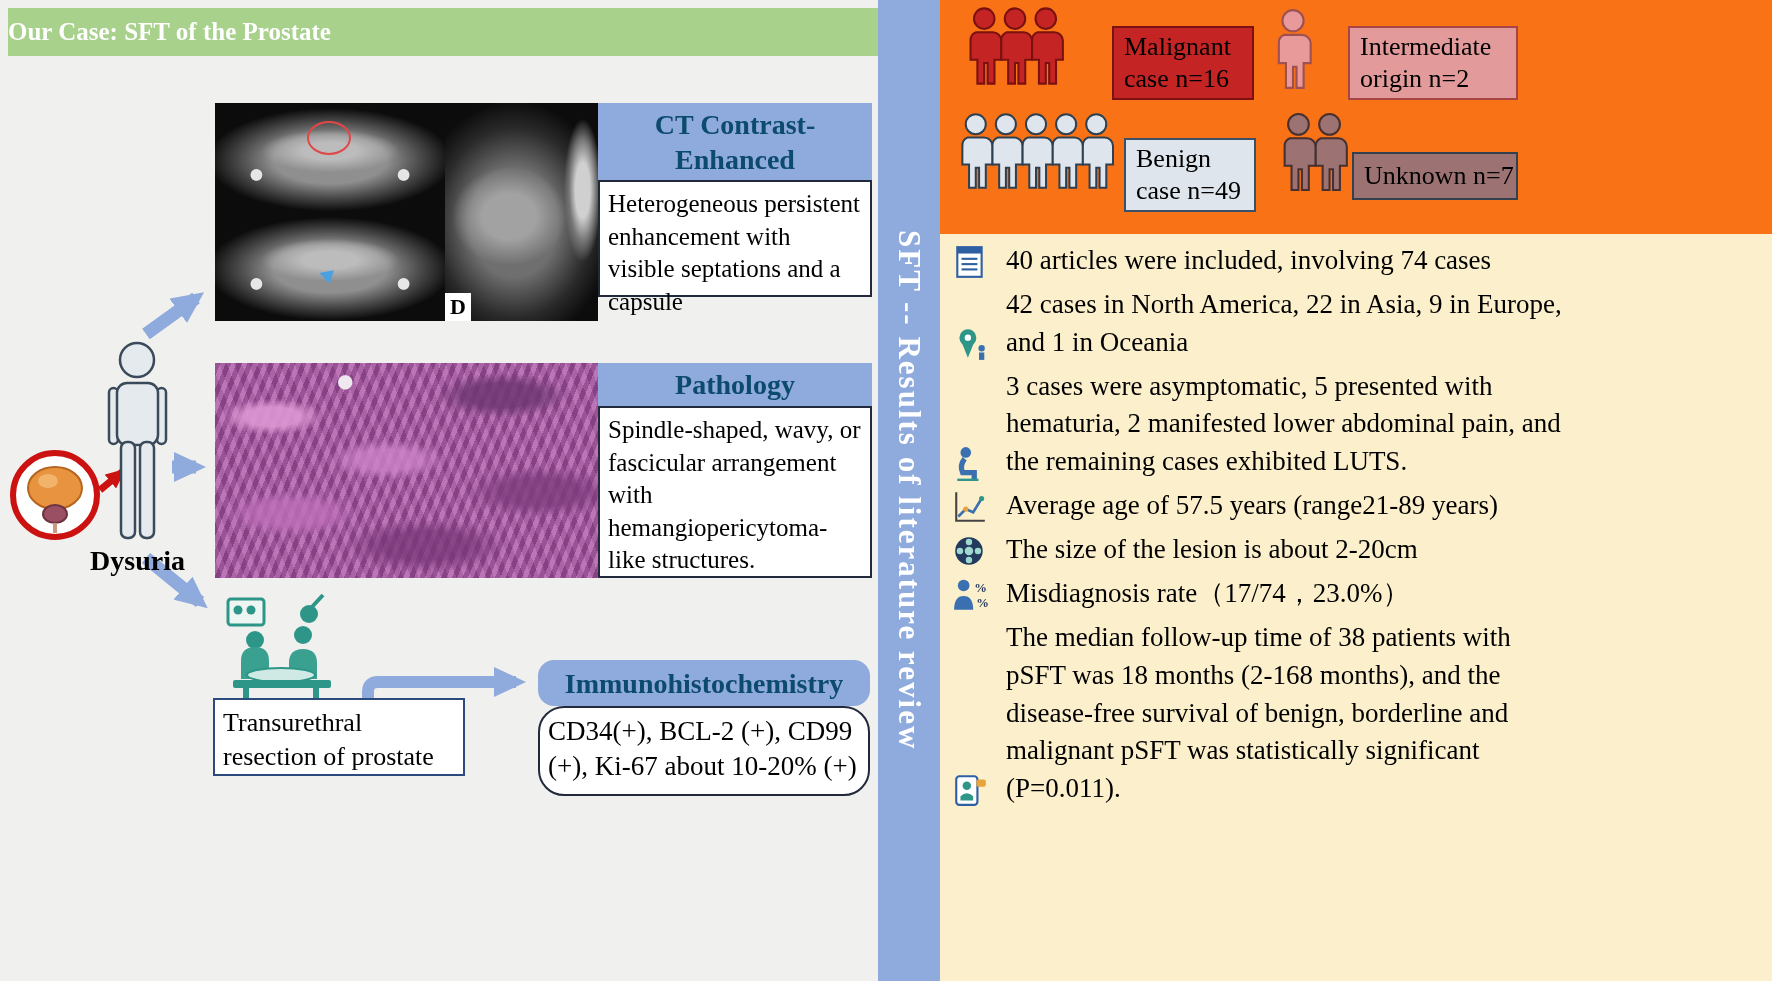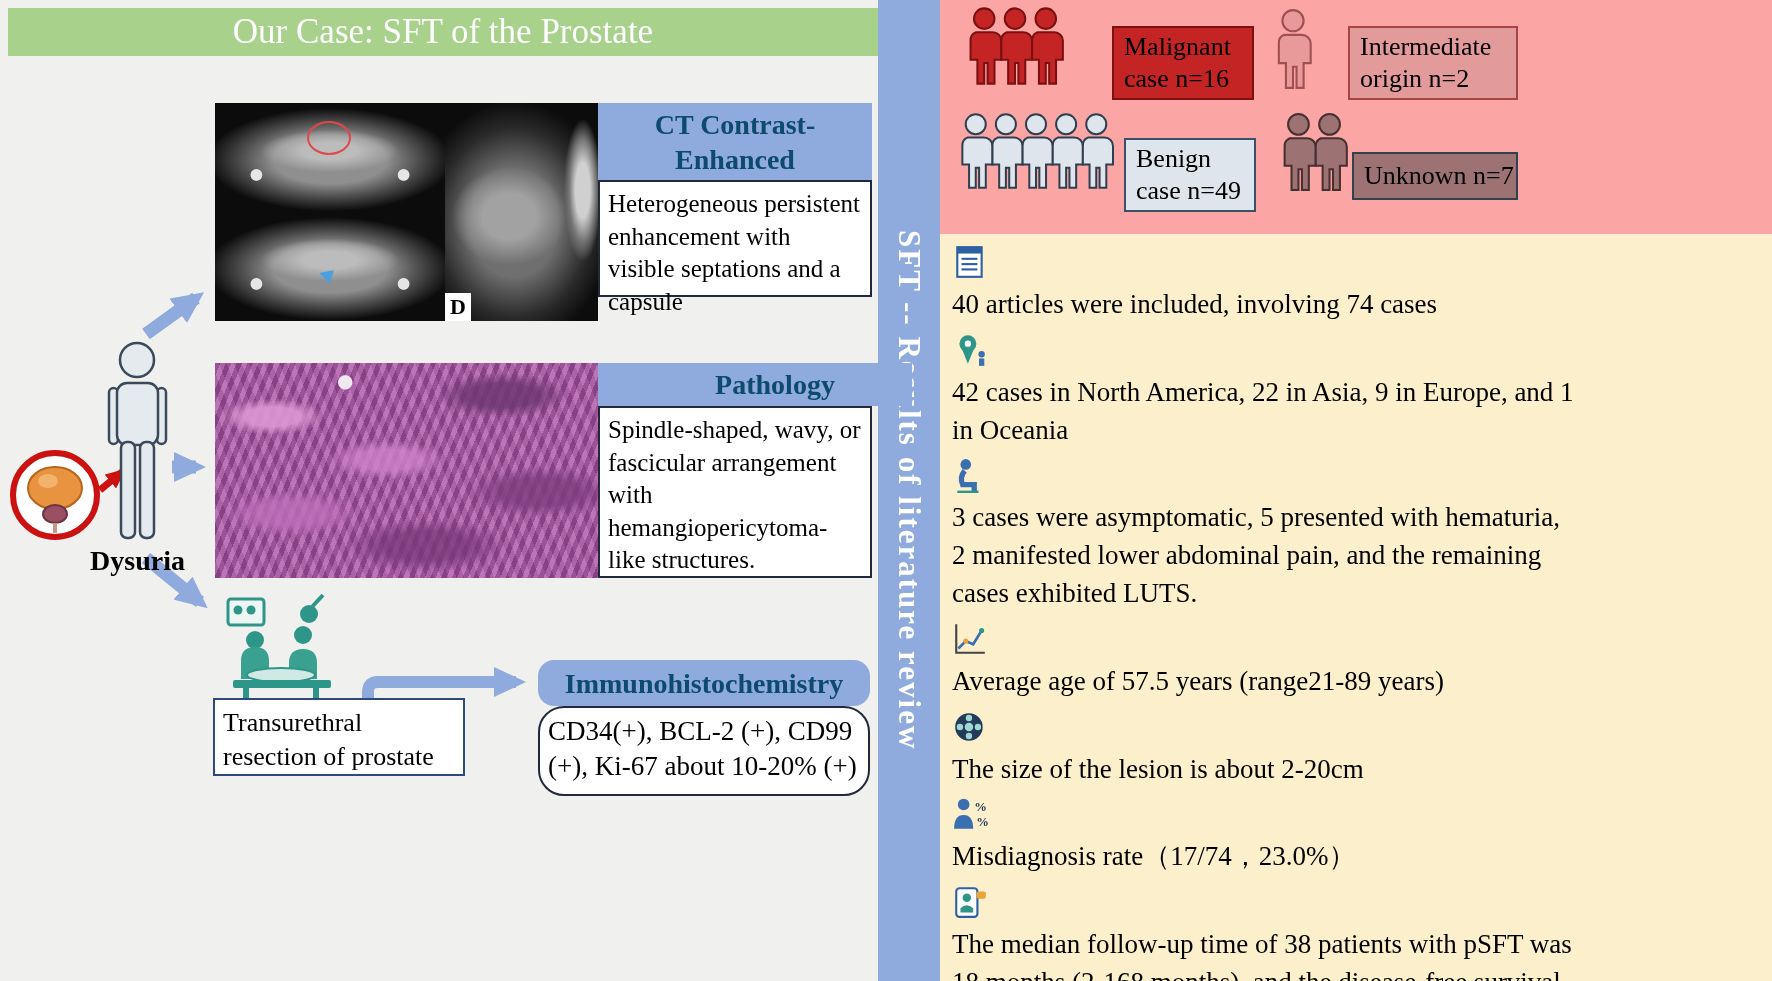--- a/index.html
+++ b/index.html
@@ -2,32 +2,32 @@
 <html><head>
 <meta charset="utf-8">
 <style>
   html,body{margin:0;padding:0;background:#fff;}
   .page{position:relative;width:1772px;height:981px;overflow:hidden;
         font-family:"Liberation Serif",serif;color:#000;background:#fff;}
 
   
   .left{position:absolute;left:0;top:0;width:878px;height:981px;background:#f0f0ee;}
   .banner{position:absolute;left:8px;top:8px;width:870px;height:48px;background:#a8d18c;
-          color:#fff;font-size:35px;font-weight:normal;text-align:center;line-height:48px;z-index:2;}
+          color:#fff;font-size:25px;font-weight:bold;line-height:48px;z-index:2;}
   .arrows{position:absolute;left:0;top:0;width:878px;height:981px;z-index:1;pointer-events:none;}
 
   .hdr{position:absolute;background:#8faadc;color:#0c4a6e;font-weight:bold;
        display:flex;align-items:center;justify-content:center;text-align:center;
        font-size:28px;line-height:1.25;z-index:2;}
   .tbox{position:absolute;background:#fff;border:2px solid #22293a;z-index:2;
         padding:6px 8px;box-sizing:border-box;font-size:25px;line-height:1.3;}
 
   .ct-hdr{left:598px;top:103px;width:274px;height:77px;}
   .ct-body{left:598px;top:180px;width:274px;height:117px;}
-  .path-hdr{left:598px;top:363px;width:274px;height:43px;padding-left:40px;}
+  .path-hdr{left:598px;top:363px;width:274px;height:43px;}
   .path-body{left:598px;top:406px;width:274px;height:172px;}
   .ihc-hdr{left:538px;top:660px;width:332px;height:46px;border-radius:16px;}
   .ihc-body{left:538px;top:706px;width:332px;height:90px;font-size:27px;border-radius:26px;}
   .trans-box{left:213px;top:698px;width:252px;height:78px;border-color:#2c4a7c;font-size:26px;}
 
   .ct-img{position:absolute;left:215px;top:103px;width:383px;height:218px;display:flex;z-index:2;background:#000;}
   .ct-col{width:230px;display:flex;flex-direction:column;}
   .ct-ax{position:relative;height:109px;background-color:#000;background-image:
      radial-gradient(ellipse 40% 26% at 50% 44%, #bcbcbc 0 30%, rgba(0,0,0,0) 75%),
      radial-gradient(circle 9px at 18% 66%, #e6e6e6 0 60%, rgba(0,0,0,0) 70%),
@@ -60,36 +60,36 @@
            font-weight:bold;font-size:28px;z-index:2;}
   .bladder-svg{position:absolute;left:8px;top:448px;z-index:2;}
   .surgery-svg{position:absolute;left:225px;top:593px;z-index:2;}
 
   
   .divider{position:absolute;left:878px;top:0;width:62px;height:981px;background:#8faadc;
            display:flex;align-items:center;justify-content:center;}
   .vtext{writing-mode:vertical-rl;color:#fff;font-weight:bold;font-size:31px;letter-spacing:2px;white-space:nowrap;}
 
   
-  .right{position:absolute;left:940px;top:0;width:832px;height:981px;background:#fca5a5;}
+  .right{position:absolute;left:940px;top:0;width:832px;height:981px;background:#f97316;}
   .cream{position:absolute;left:0;top:234px;width:832px;height:747px;background:#fcefcb;}
   .legend-box{position:absolute;border:2px solid;box-sizing:border-box;display:flex;align-items:center;
               padding-left:10px;font-size:26px;line-height:1.25;color:#000;}
   .lb-malignant{left:172px;top:26px;width:142px;height:74px;background:#c52424;border-color:#7d1010;}
   .lb-intermediate{left:408px;top:26px;width:170px;height:74px;background:#e29a9a;border-color:#a94444;}
   .lb-benign{left:184px;top:138px;width:132px;height:74px;background:#dfe5ed;border-color:#3a4f68;}
   .lb-unknown{left:412px;top:152px;width:166px;height:48px;background:#9d7272;border-color:#35404f;}
   .grp{position:absolute;}
   .g-red{left:22px;top:6px;}
   .g-pink{left:330px;top:8px;}
   .g-gray{left:14px;top:112px;}
   .g-brown{left:336px;top:112px;}
 
   .findings{position:absolute;left:12px;top:242px;width:624px;z-index:2;}
-  .finding{display:flex;gap:6px;margin-bottom:6px;align-items:flex-start;flex-direction:column;}
+  .finding{display:flex;gap:18px;margin-bottom:6px;align-items:flex-end;}
   .f-icon{flex:0 0 36px;width:36px;height:36px;margin-top:2px;}
   .f-text{font-size:27px;line-height:1.40;}
 </style>
 </head>
 <body>
 
 <svg width="0" height="0" style="position:absolute" aria-hidden="true">
   <symbol id="person-sym" viewBox="0 0 26 46">
     <circle cx="13" cy="7" r="6"></circle>
     <path d="M8,15 h10 a5,5 0 0 1 5,5 v11 h-4 v14 h-4 V33 h-2 v12 H9 V31 H5 V20 a5,5 0 0 1 3,-5 z"></path>

